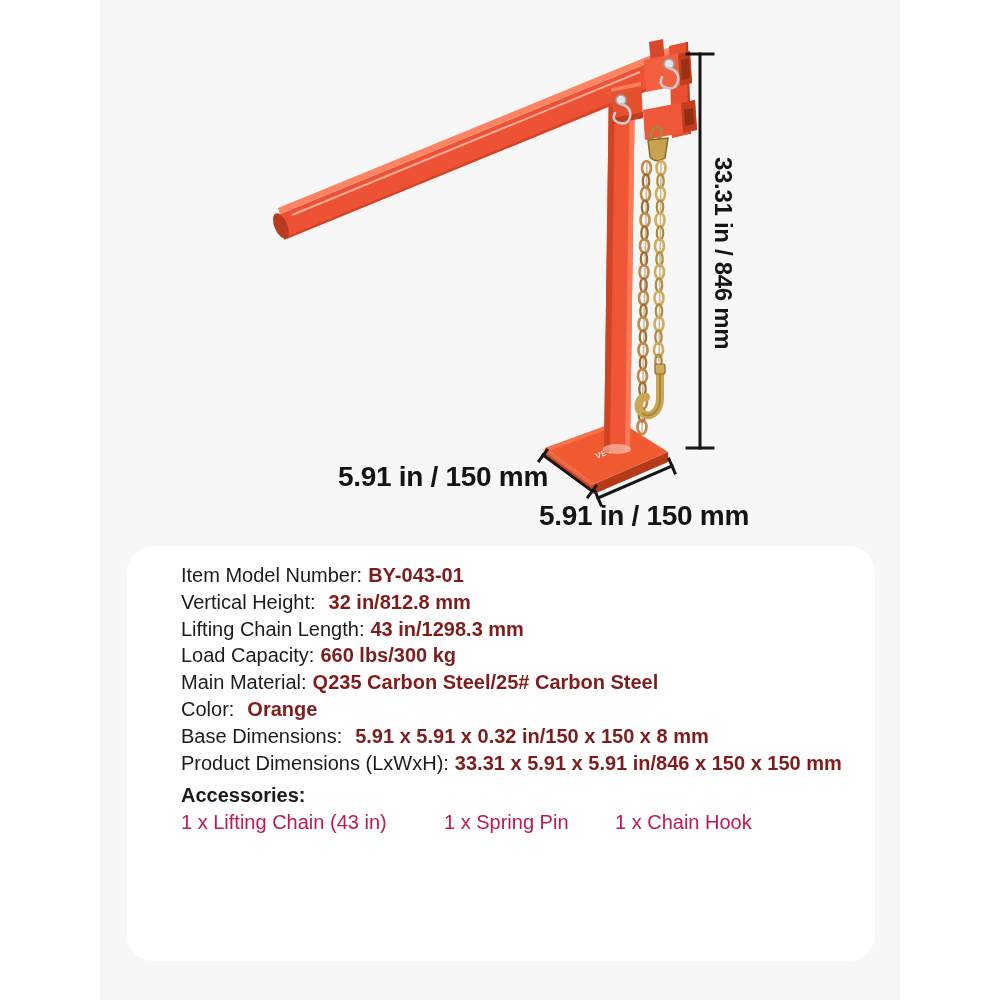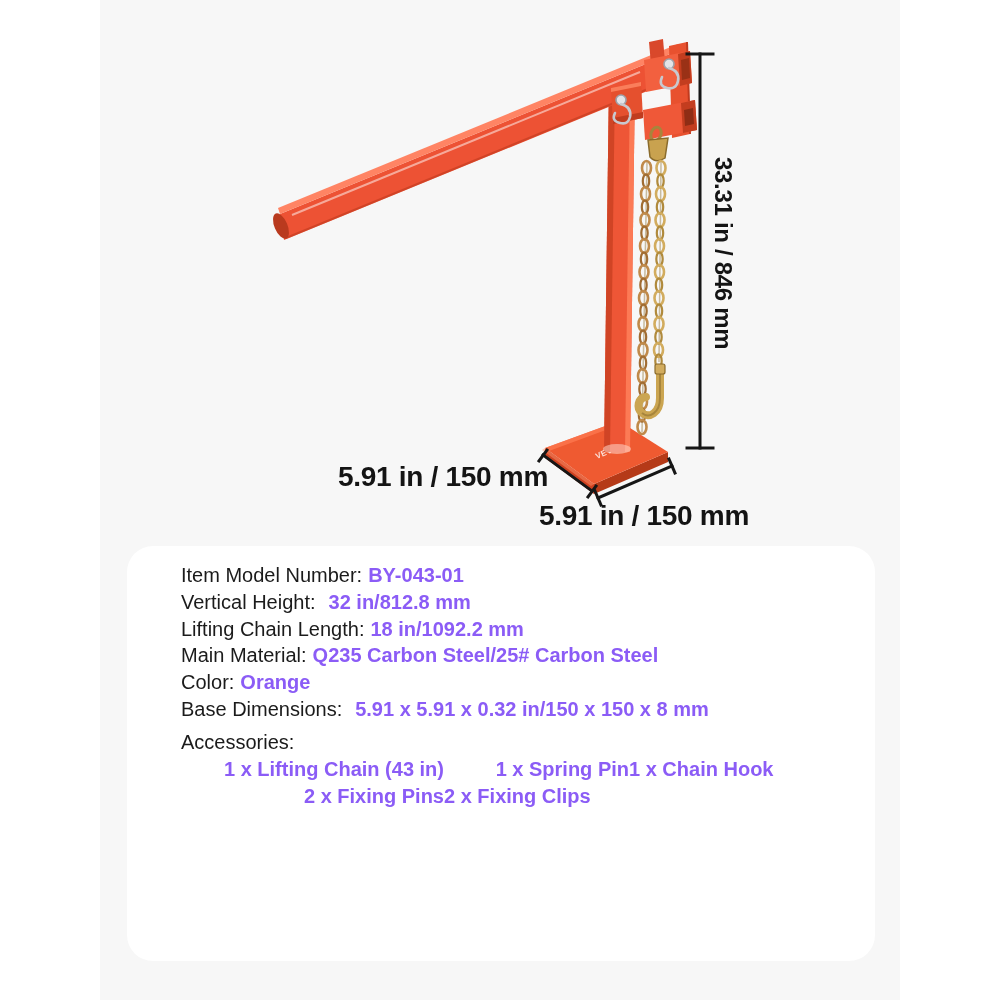--- a/index.html
+++ b/index.html
@@ -25,31 +25,31 @@
   }
   .dim-base-side{left:320px;top:463px;width:228px;text-align:right;line-height:28px;}
   .dim-base-front{left:529px;top:502px;width:230px;text-align:center;line-height:28px;}
   .spec-card{
     position:absolute;left:127px;top:546px;width:748px;height:415px;
     background:#ffffff;border-radius:26px;box-sizing:border-box;
     padding:16px 20px 0 54px;
   }
   .spec-row{line-height:26.8px;font-size:20px;white-space:nowrap;}
   .spec-label{color:#1b1b1b;font-weight:400;margin-top:40px;}
-  .spec-value{color:#8b5cf6;font-weight:700;margin-left:6px;}
+  .spec-value{color:#7f1d1d;font-weight:700;margin-left:6px;}
   .spec-row:nth-child(2) .spec-value,
   .spec-row:nth-child(6) .spec-value,
   .spec-row:nth-child(7) .spec-value,
   .spec-row:nth-child(9) .spec-value,
   .spec-row:nth-child(10) .spec-value{margin-left:13px;}
-  .acc-title{margin-top:6px;line-height:27px;font-size:20px;color:#1b1b1b;font-weight:400;}
+  .acc-title{margin-top:6px;line-height:27px;font-size:20px;color:#1b1b1b;font-weight:700;}
   .acc-row{line-height:27px;font-size:20px;white-space:nowrap;}
-  .acc-item{display:inline-block;color:#8b5cf6;font-weight:700;text-align:right;}
+  .acc-item{display:inline-block;color:#be185d;font-weight:400;}
   .acc-col1{width:263px;}
-  .acc-col2{width:171px;margin-left:14px;}
+  .acc-col2{width:171px;}
 </style>
 </head>
 <body>
 
 <div class="stage">
 
   <div class="photo-panel"></div>
 
   <svg class="product-svg" viewBox="0 0 1000 1000">
 
@@ -175,34 +175,37 @@
   <div class="dim-label dim-base-front">5.91 in / 150 mm</div>
 
   <div class="spec-card">
     <div class="spec-row">
       <span class="spec-label">Item Model Number:</span><span class="spec-value">BY-043-01</span>
     </div>
     <div class="spec-row">
       <span class="spec-label">Vertical Height:</span><span class="spec-value">32 in/812.8 mm</span>
     </div>
     <div class="spec-row">
-      <span class="spec-label">Lifting Chain Length:</span><span class="spec-value">18 in/1092.2 mm</span>
+      <span class="spec-label">Lifting Chain Length:</span><span class="spec-value">43 in/1298.3 mm</span>
+    </div>
+    <div class="spec-row">
+      <span class="spec-label">Load Capacity:</span><span class="spec-value">660 lbs/300 kg</span>
     </div>
     <div class="spec-row">
       <span class="spec-label">Main Material:</span><span class="spec-value">Q235 Carbon Steel/25# Carbon Steel</span>
     </div>
     <div class="spec-row">
       <span class="spec-label">Color:</span><span class="spec-value">Orange</span>
     </div>
     <div class="spec-row">
       <span class="spec-label">Base Dimensions:</span><span class="spec-value">5.91 x 5.91 x 0.32 in/150 x 150 x 8 mm</span>
+    </div>
+    <div class="spec-row">
+      <span class="spec-label">Product Dimensions (LxWxH):</span><span class="spec-value">33.31 x 5.91 x 5.91 in/846 x 150 x 150 mm</span>
     </div>
 
     <div class="acc-title">Accessories:</div>
     <div class="acc-row">
       <span class="acc-item acc-col1">1 x Lifting Chain (43 in)</span><span class="acc-item acc-col2">1 x Spring Pin</span><span class="acc-item">1 x Chain Hook</span>
     </div>
-    <div class="acc-row">
-      <span class="acc-item acc-col1">2 x Fixing Pins</span><span class="acc-item">2 x Fixing Clips</span>
-    </div>
   </div>
 
 </div>
 
 </body></html>

